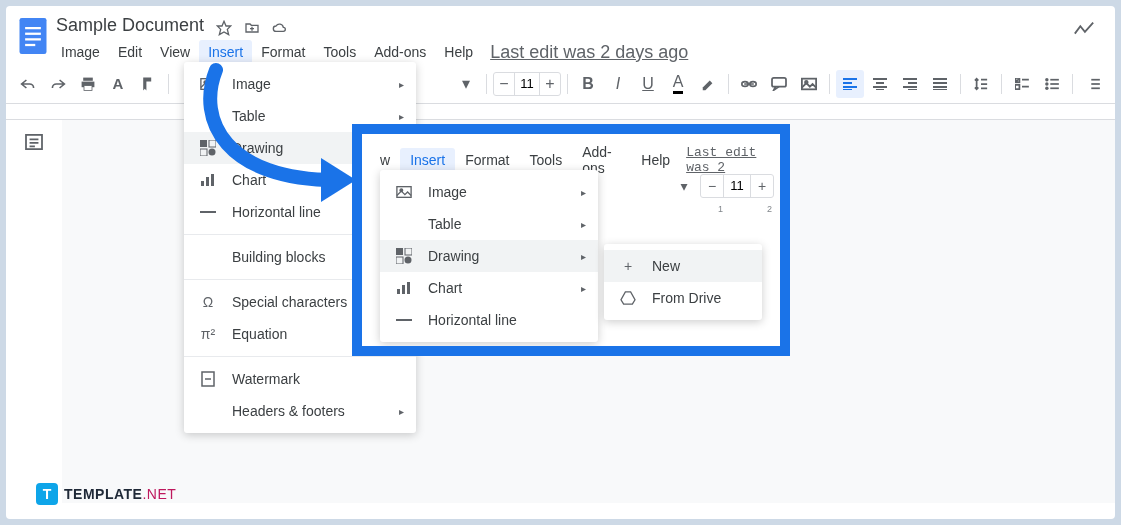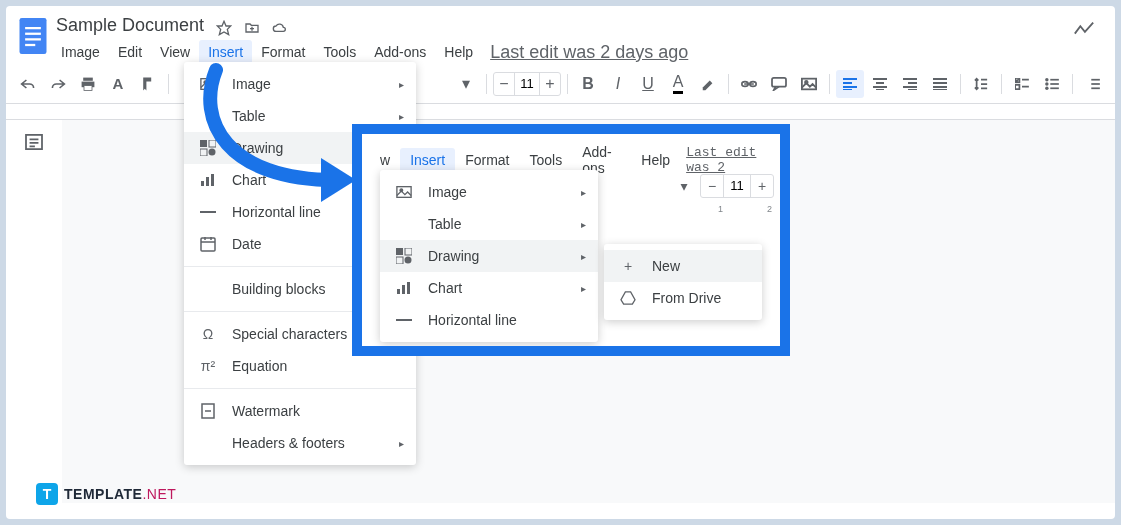--- a/index.html
+++ b/index.html
@@ -306,29 +306,20 @@
         <span class="mi-arrow">▸</span>
       </div>
     <div class="mi">
         <span class="mi-ic">
           <svg width="16" height="4" viewBox="0 0 16 4">
             <rect x="0" y="1" width="16" height="2" fill="#5f6368"></rect>
           </svg>
         </span>
         <span>Horizontal line</span>
       </div>
-    <div class="mi">
-        <span class="mi-ic">
-          <svg width="16" height="16" viewBox="0 0 16 16" fill="none" stroke="#5f6368" stroke-width="1.5">
-            <rect x="1" y="2" width="14" height="13" rx="1"></rect>
-            <path d="M1 6h14M5 1v3M11 1v3"></path>
-          </svg>
-        </span>
-        <span>Date</span>
-      </div>
     <div class="mi-sep"></div>
     <div class="mi">
         <span class="mi-ic"></span>
         <span>Building blocks</span>
         <span class="mi-arrow">▸</span>
       </div>
     <div class="mi-sep"></div>
     <div class="mi">
         <span class="mi-ic">Ω</span>
         <span>Special characters</span>

